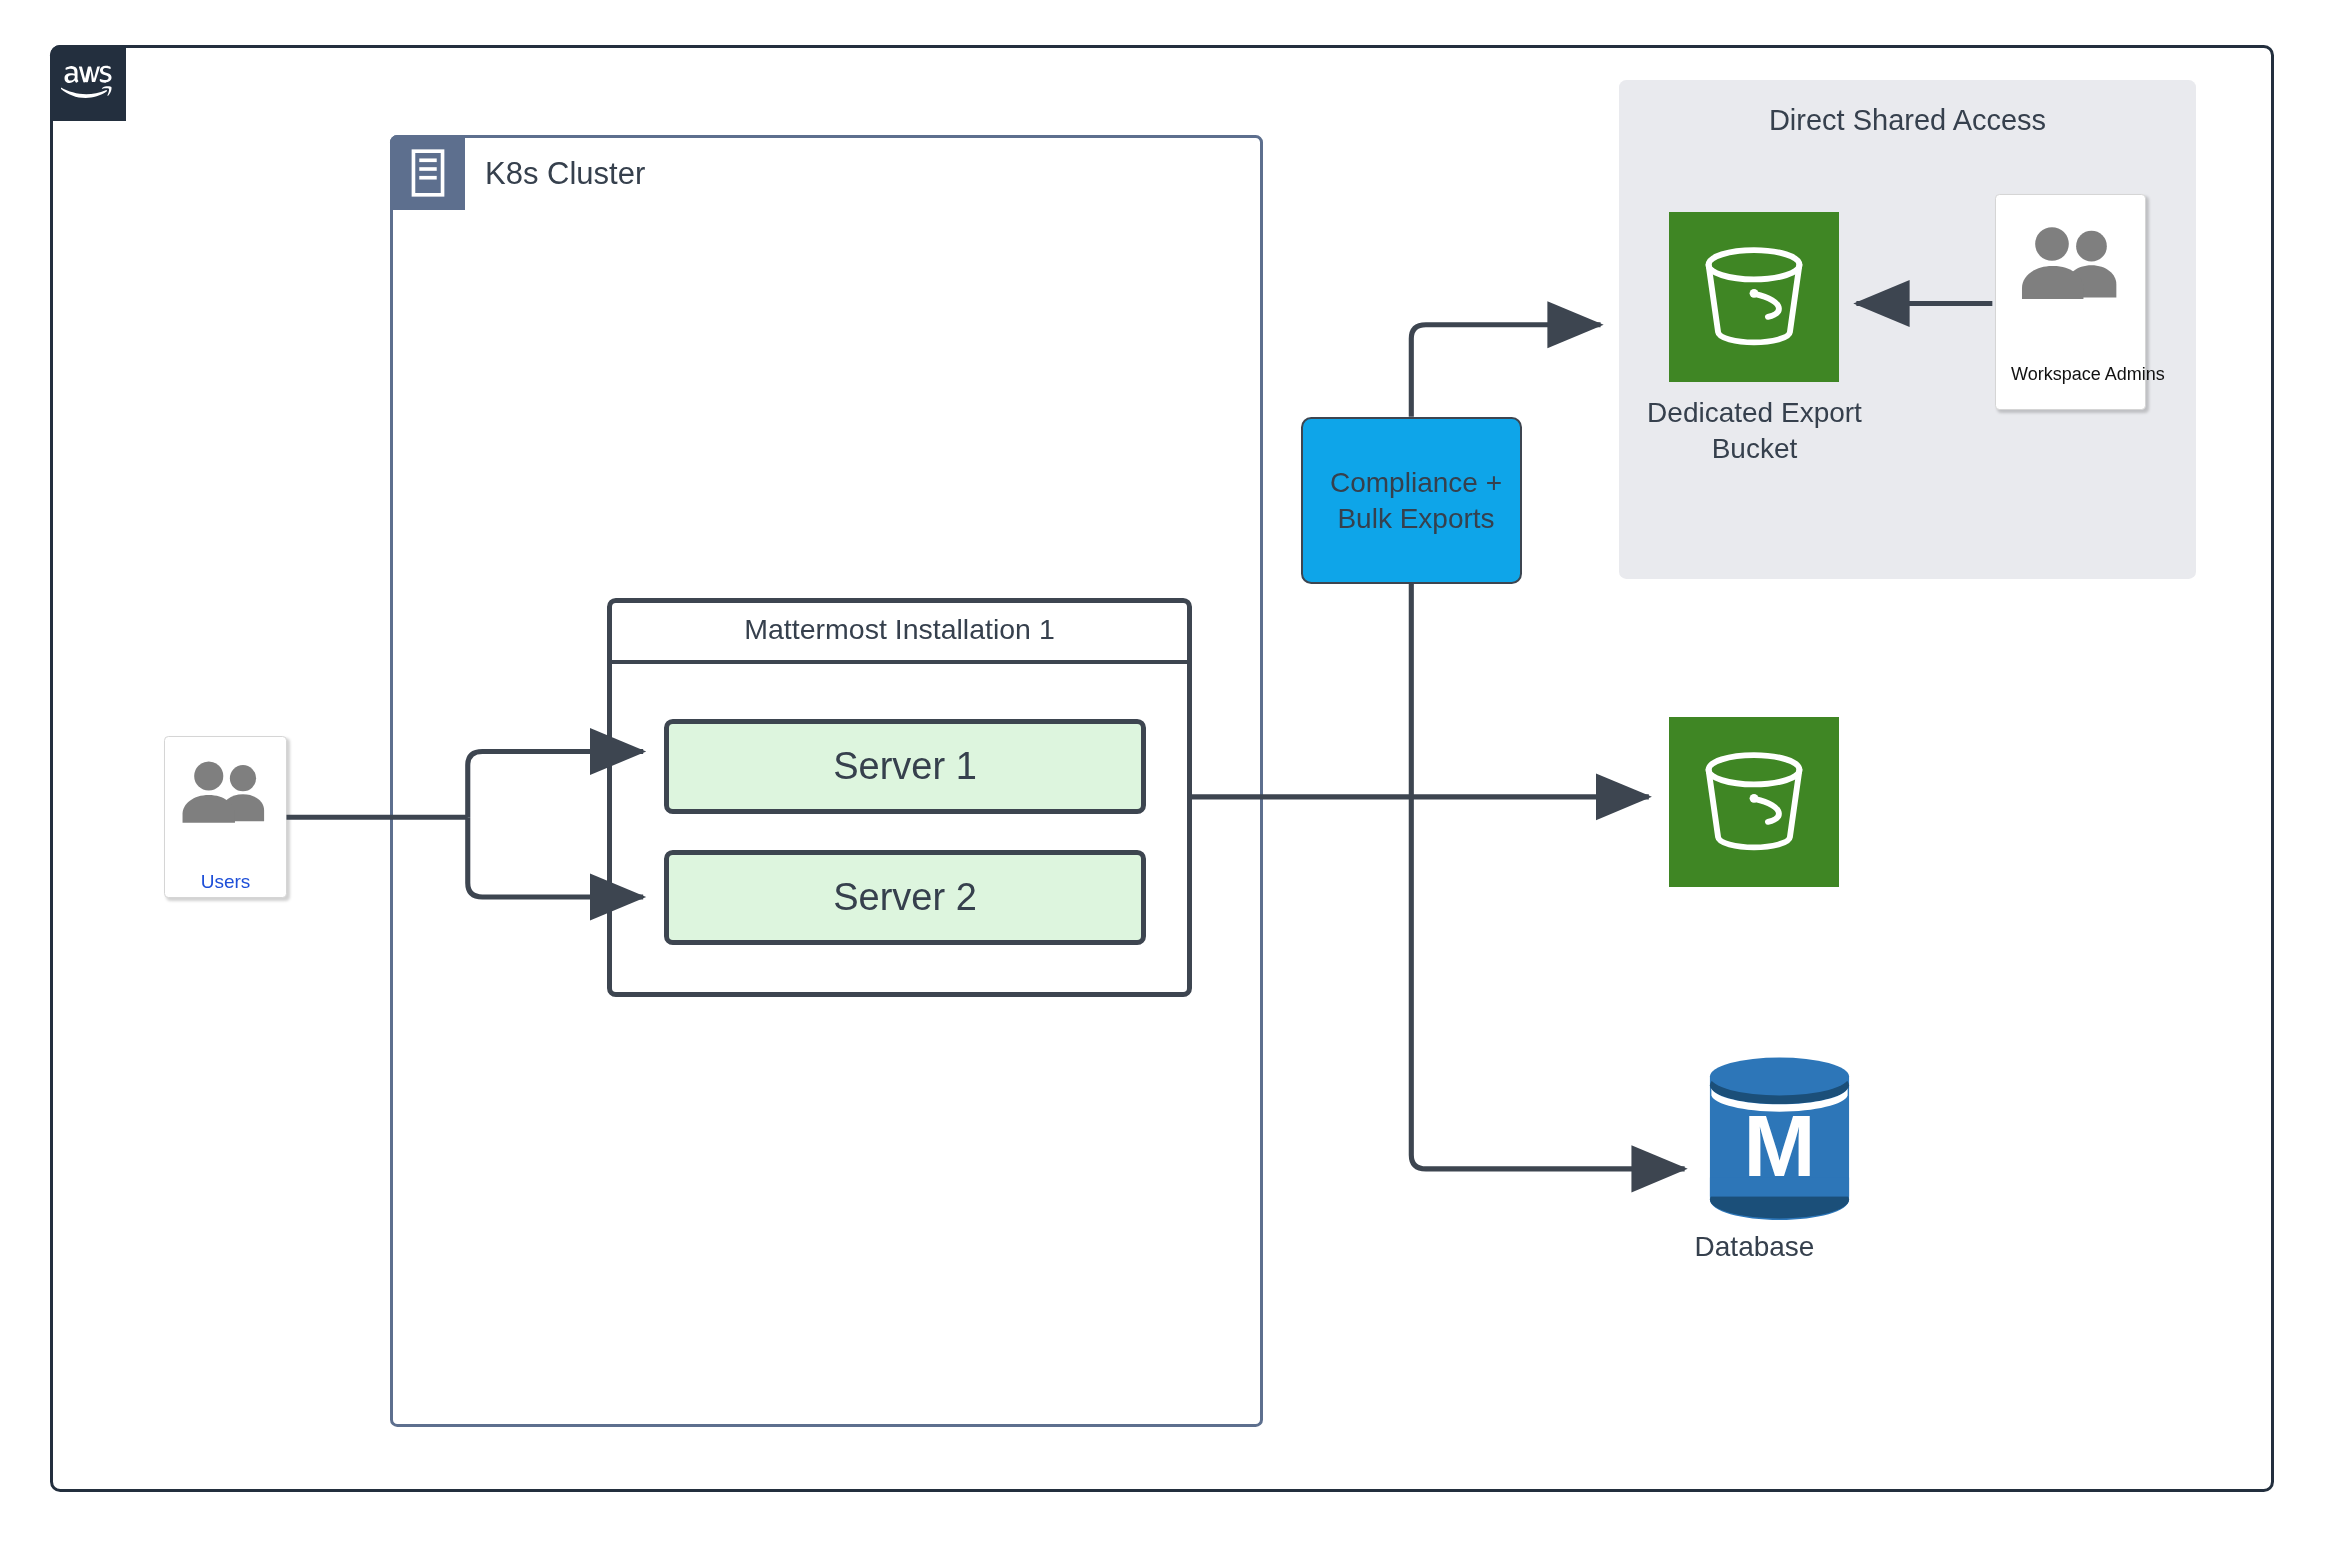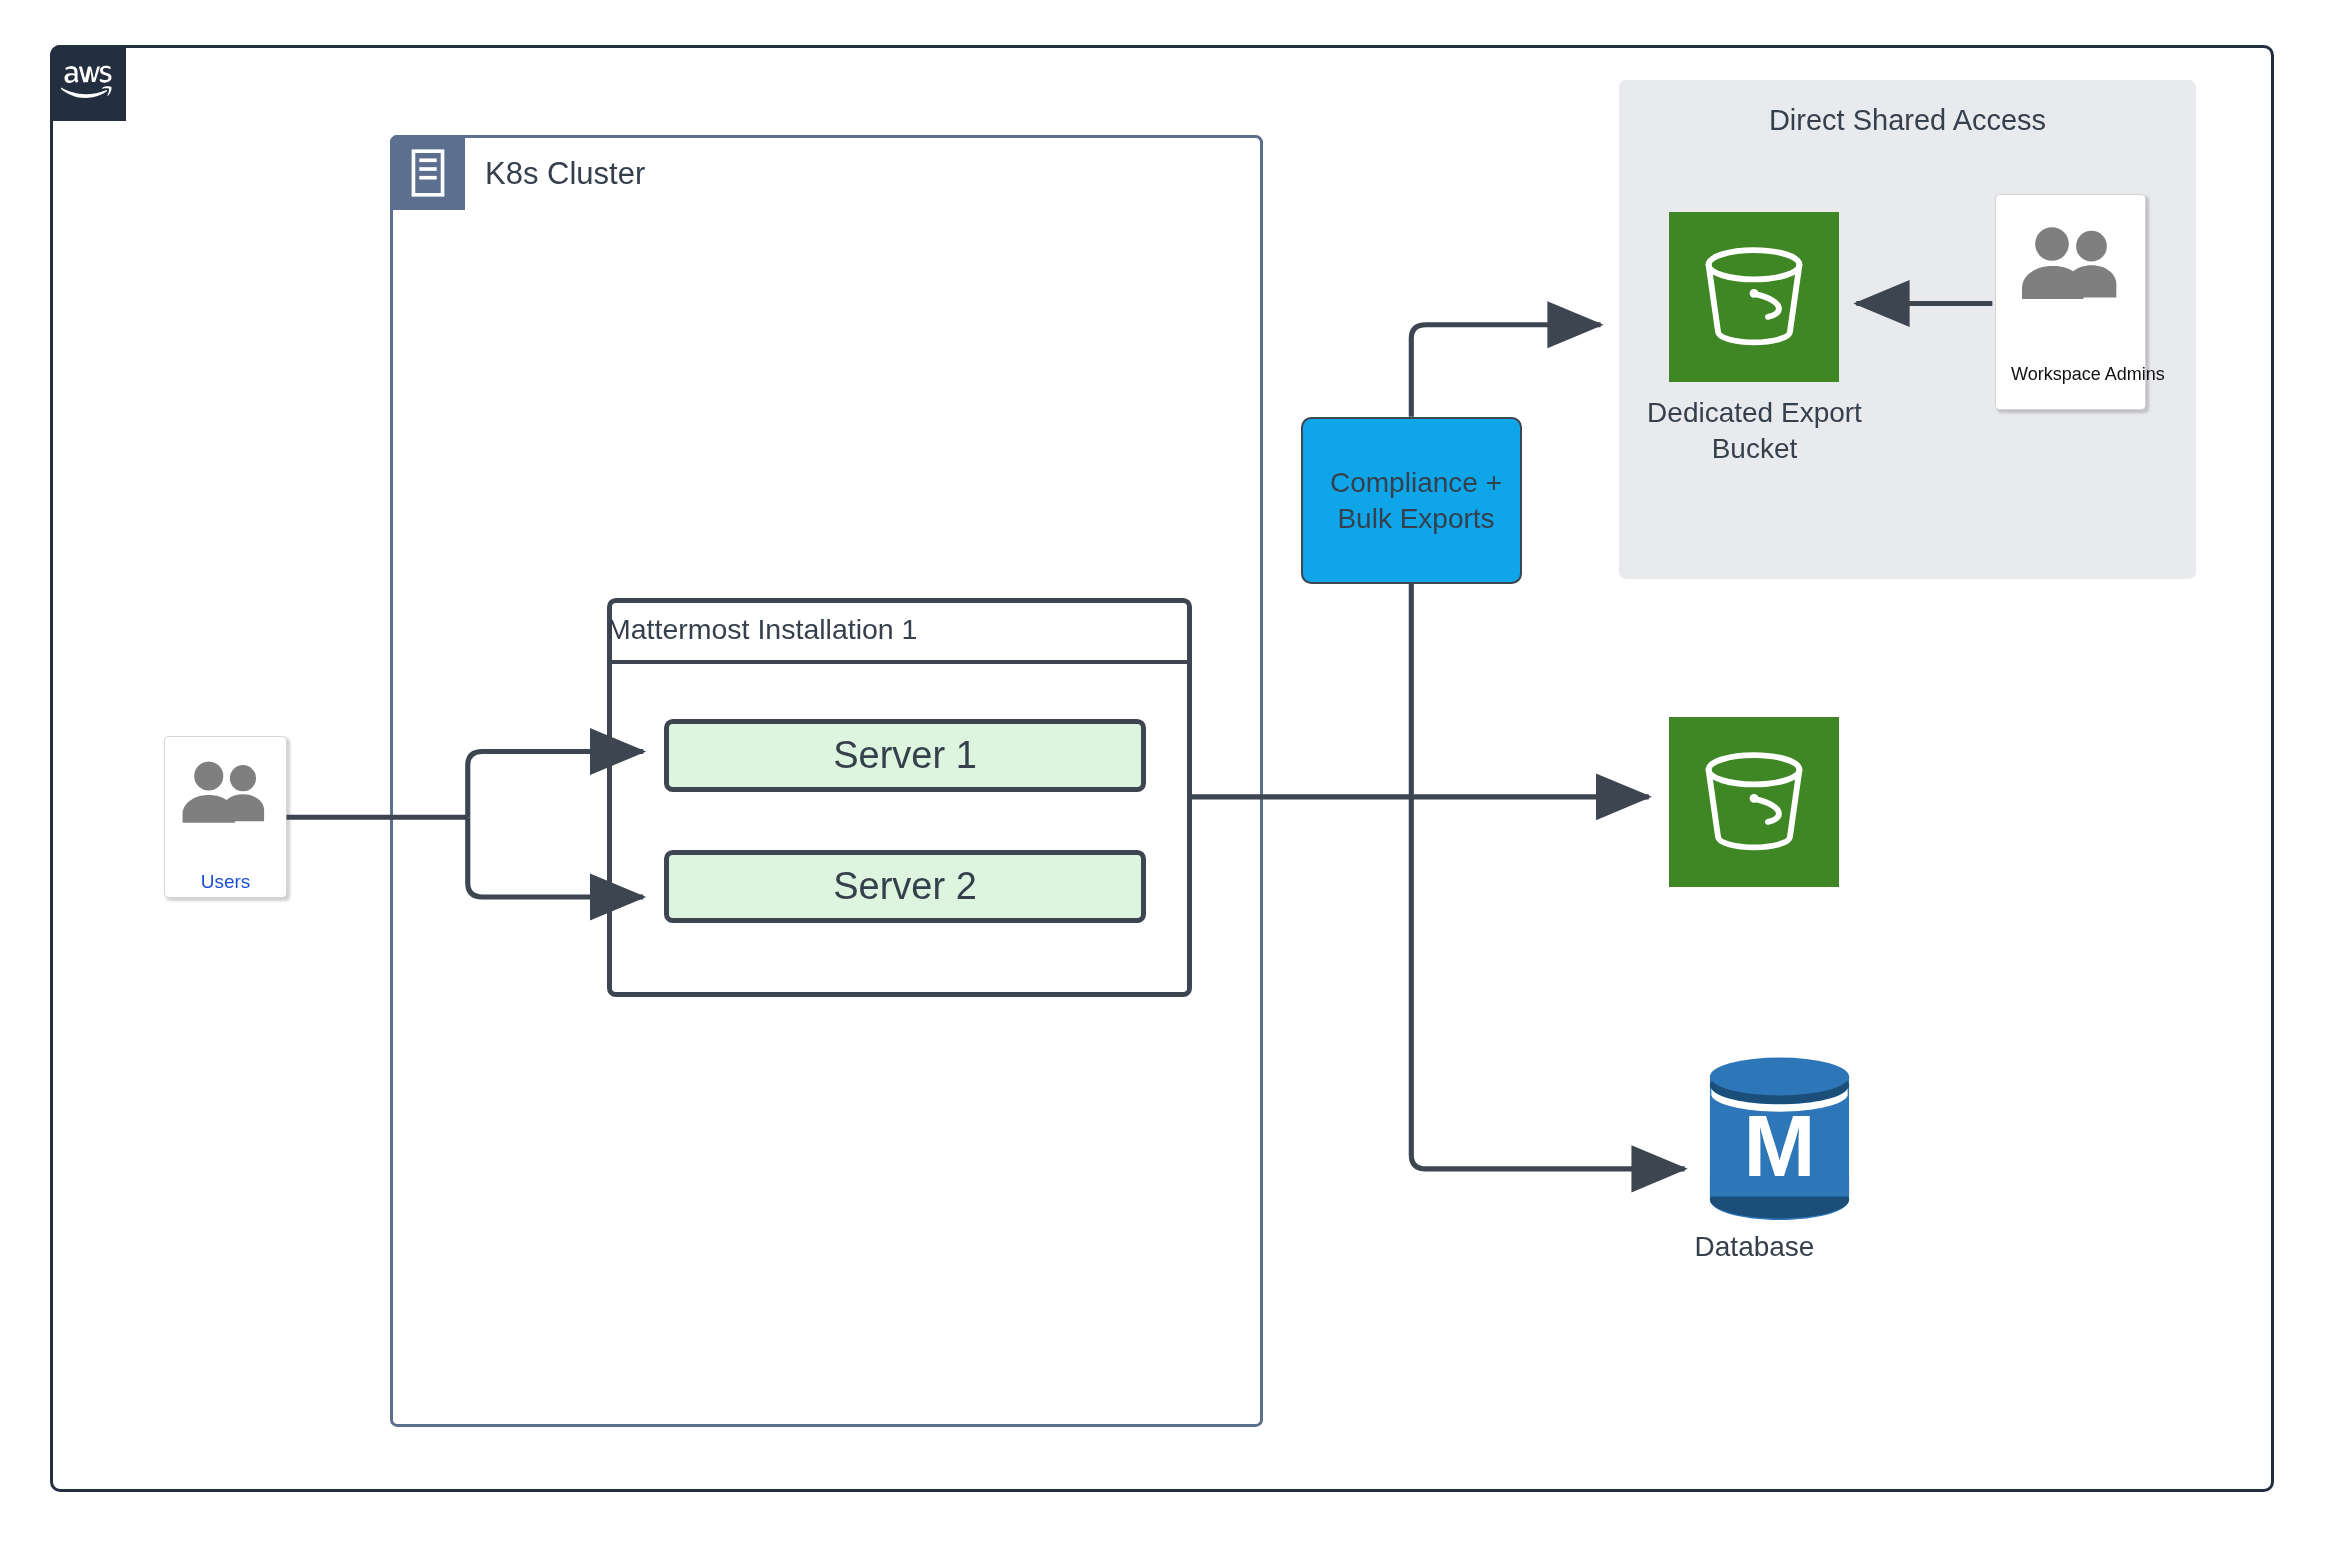--- a/index.html
+++ b/index.html
@@ -94,30 +94,31 @@
   .mm-titlebar {
     position: absolute;
     left: 607px;
     top: 598px;
     width: 585px;
     height: 66px;
     box-sizing: border-box;
     border-bottom: 4.4px solid #3d4550;
     display: flex;
     align-items: center;
+    justify-content: center;
   }
   .mm-title {
     font-size: 28.5px;
     color: #36404d;
     white-space: nowrap;
   }
   .server-box {
     position: absolute;
     width: 482px;
-    height: 73px;
+    height: 95px;
     background: #ddf5de;
     border: 5.1px solid #3d4550;
     border-radius: 8.8px;
     box-sizing: border-box;
     display: flex;
     align-items: center;
     justify-content: center;
   }
   .server-label {
     font-size: 38px;

